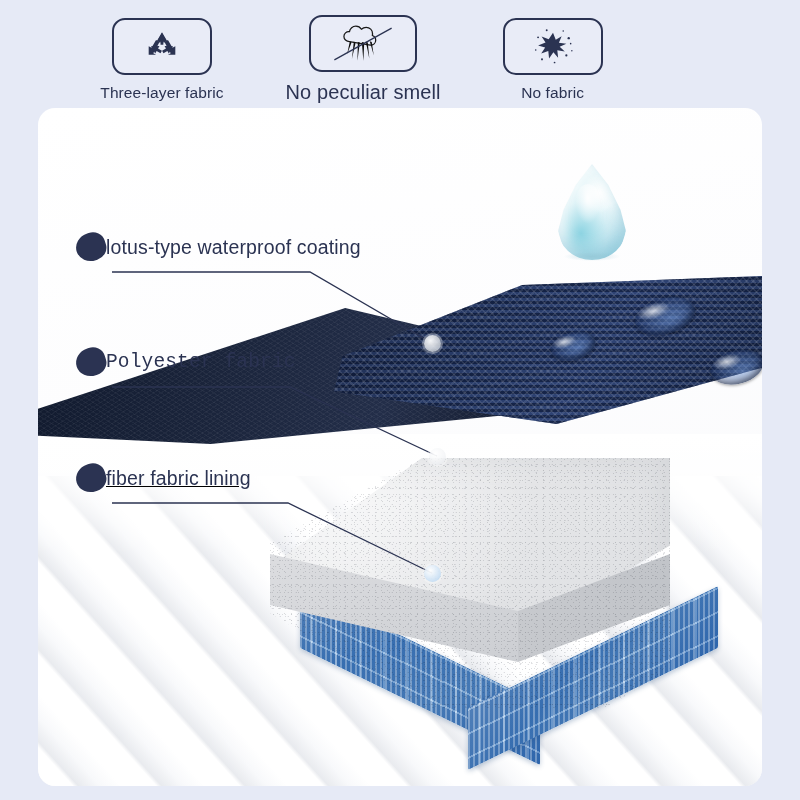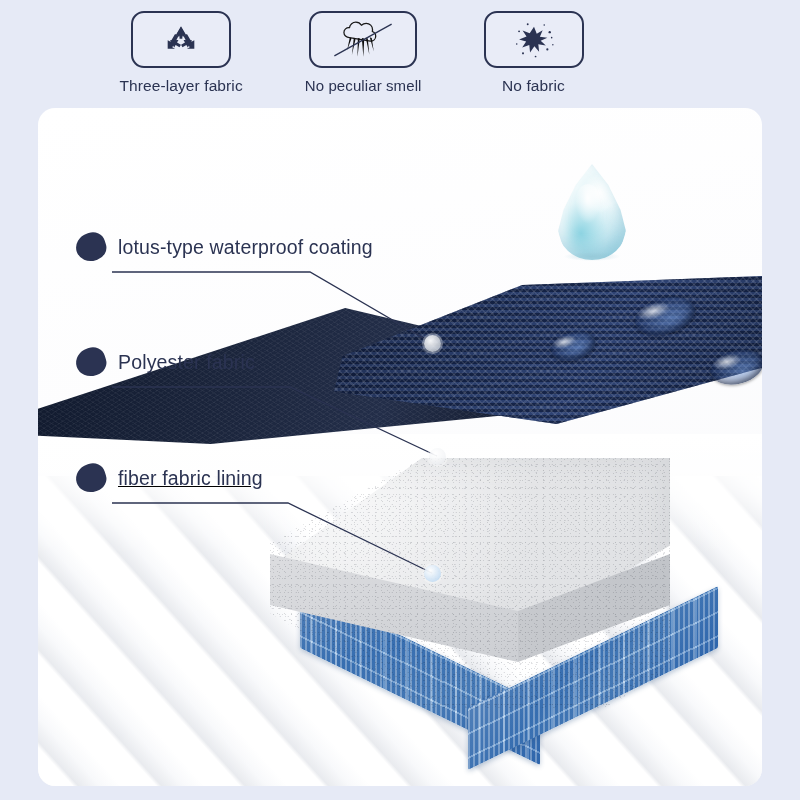--- a/index.html
+++ b/index.html
@@ -7,35 +7,35 @@
   html,body { width:800px; height:800px; overflow:hidden; }
   body {
     font-family:"Liberation Sans", sans-serif;
     background:#e6eaf6;
     position:relative;
   }
 
   
   #badge-strip{
     position:absolute; left:0; top:0; width:703px; height:108px;
-    display:flex; justify-content:center; align-items:flex-start;
+    display:flex; justify-content:center; align-items:center;
     gap:62px; padding-top:11px;
   }
   .badge{ display:flex; flex-direction:column; align-items:center; }
   .badge-box{
     width:100px; height:57px; border:2px solid #2b3352; border-radius:13px;
     display:flex; align-items:center; justify-content:center;
     background:rgba(255,255,255,0.12);
   }
   .badge-box.wide{ width:108px; }
   .badge-label{
     margin-top:9px; font-size:15.5px; color:#2b3352; letter-spacing:.1px;
     white-space:nowrap;
   }
-  .badge.mid .badge-label{ font-size:15px; }
+  .badge.mid .badge-label{ font-size:20px; }
 
   
   #card{
     position:absolute; left:38px; top:108px; width:724px; height:678px;
     border-radius:17px; overflow:hidden;
     background:linear-gradient(170deg,#ffffff 0%,#fdfdfe 40%,#f7f8fa 100%);
   }
 
   
   #braid-bg{
@@ -189,33 +189,33 @@
     background:radial-gradient(circle at 38% 34%, rgba(255,255,255,.98), rgba(238,240,243,.7) 72%);
     box-shadow:0 0 0 2px rgba(255,255,255,.35);
   }
   #dot-3{
     left:424px; top:565px; width:17px; height:17px;
     background:radial-gradient(circle at 38% 34%, rgba(255,255,255,.95), rgba(198,222,244,.9) 72%);
     box-shadow:0 0 0 2px rgba(255,255,255,.3);
   }
 
   
-  .callout{ position:absolute; display:flex; align-items:center; gap:12px; }
+  .callout{ position:absolute; display:flex; align-items:center; gap:0; }
   .bullet{
     width:30px; height:28px;
     background:#2b3352;
     border-radius:60% 50% 50% 60% / 58% 50% 50% 58%;
     transform:rotate(-18deg);
     flex:0 0 auto;
   }
   .callout-text{
     font-size:19.5px; color:#2b3352; white-space:nowrap; letter-spacing:.15px;
   }
   #callout-1{ left:76px; top:233px; }
-  #callout-2{ left:76px; top:348px; }
+  #callout-2{ left:76px; top:348px;font-family:Liberation Mono, monospace; }
   #callout-3{ left:76px; top:464px;text-decoration:underline; }
 </style>
 </head>
 <body>
 
 <div id="badge-strip">
 
   <div class="badge">
     <div class="badge-box">
       <svg width="34" height="34" viewBox="0 0 48 48">

